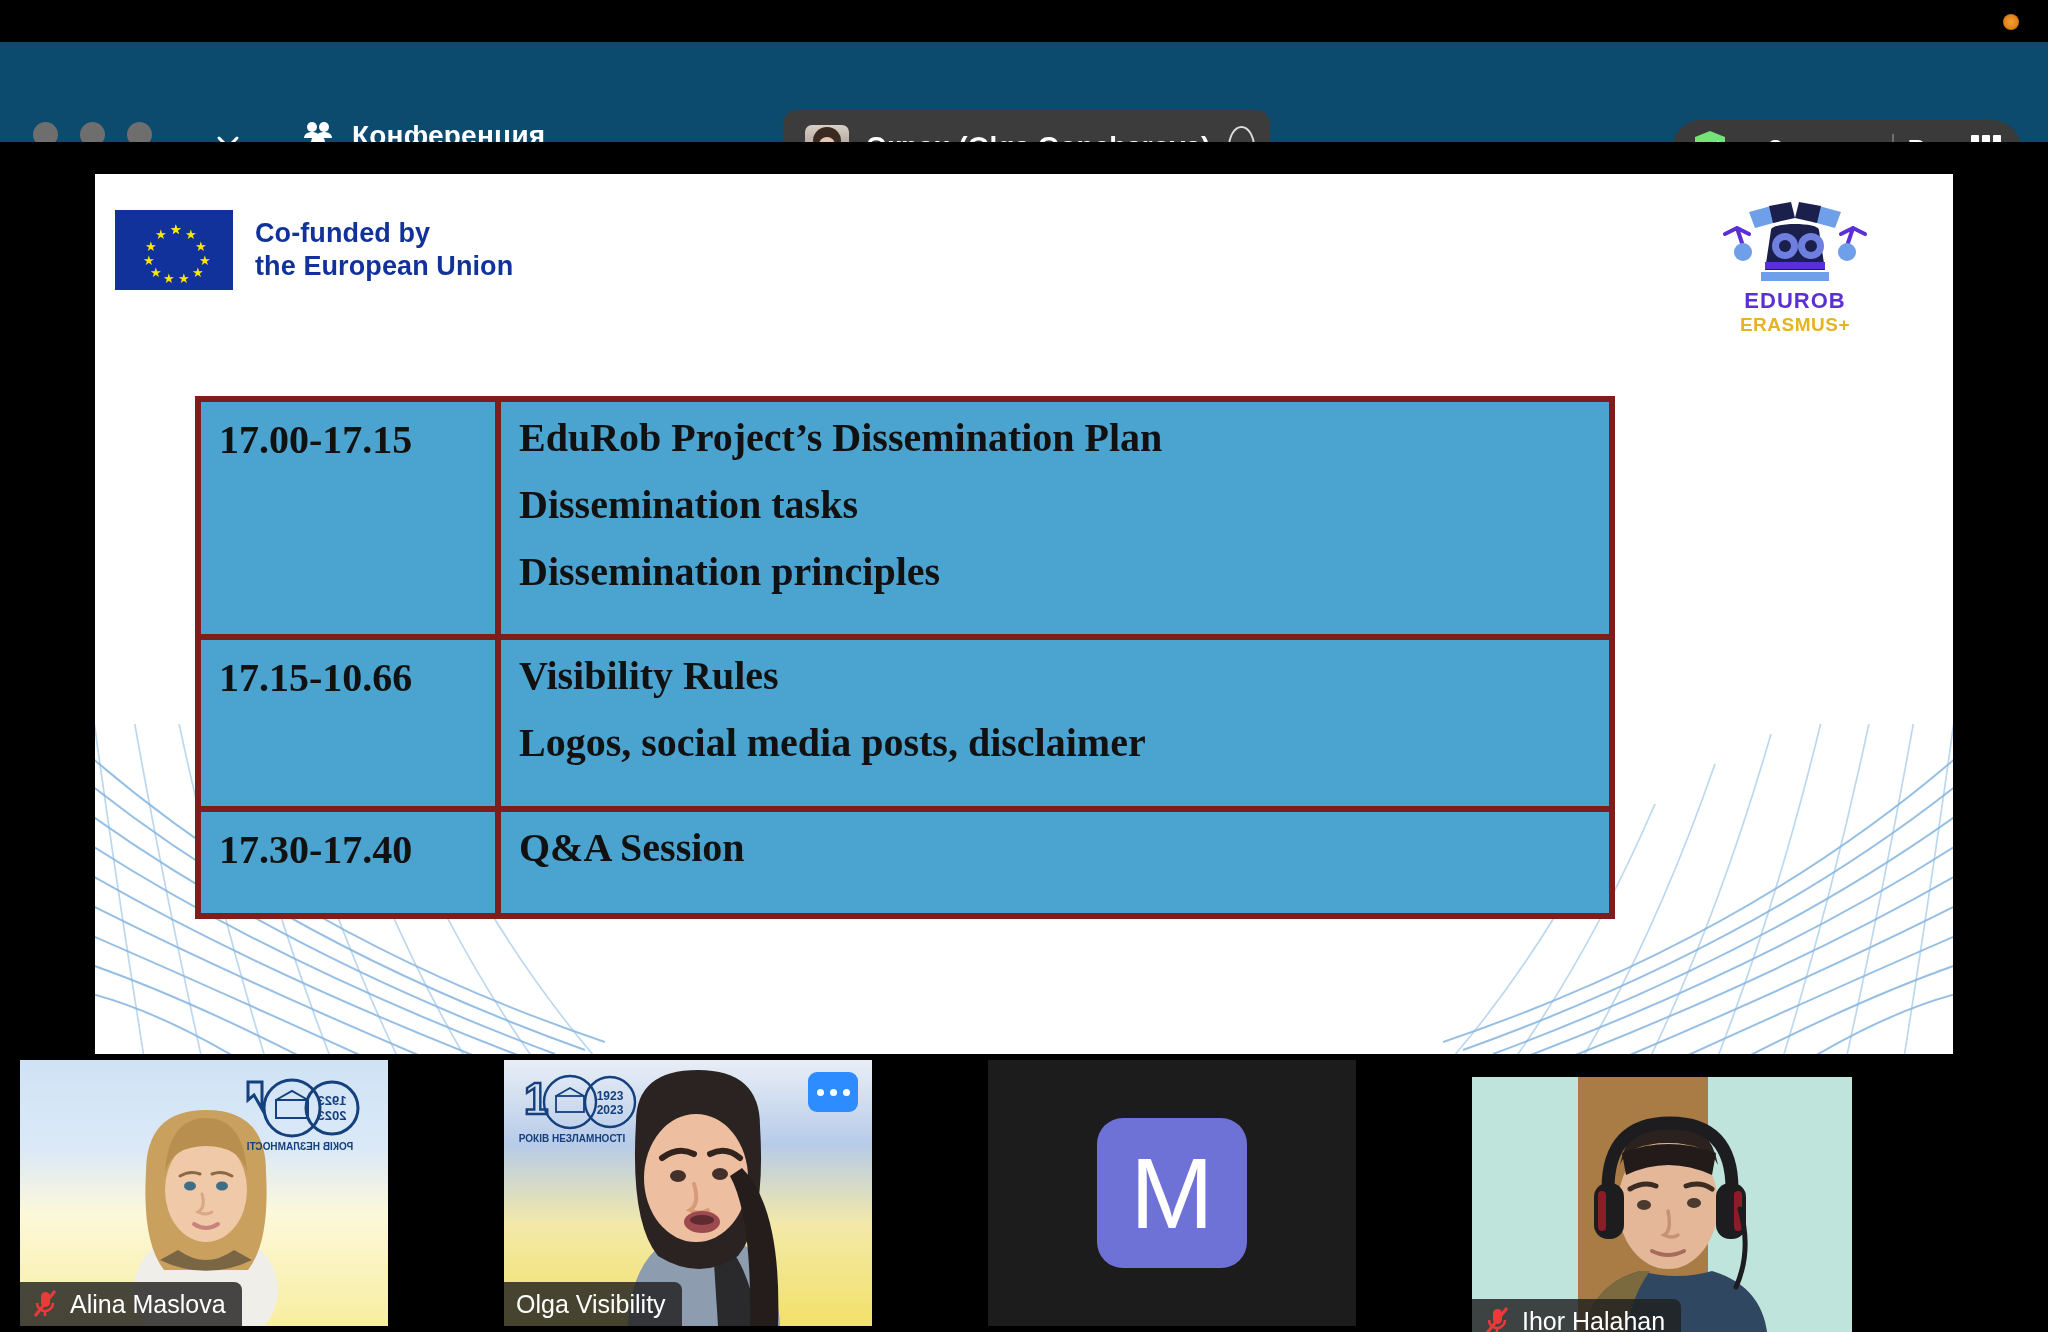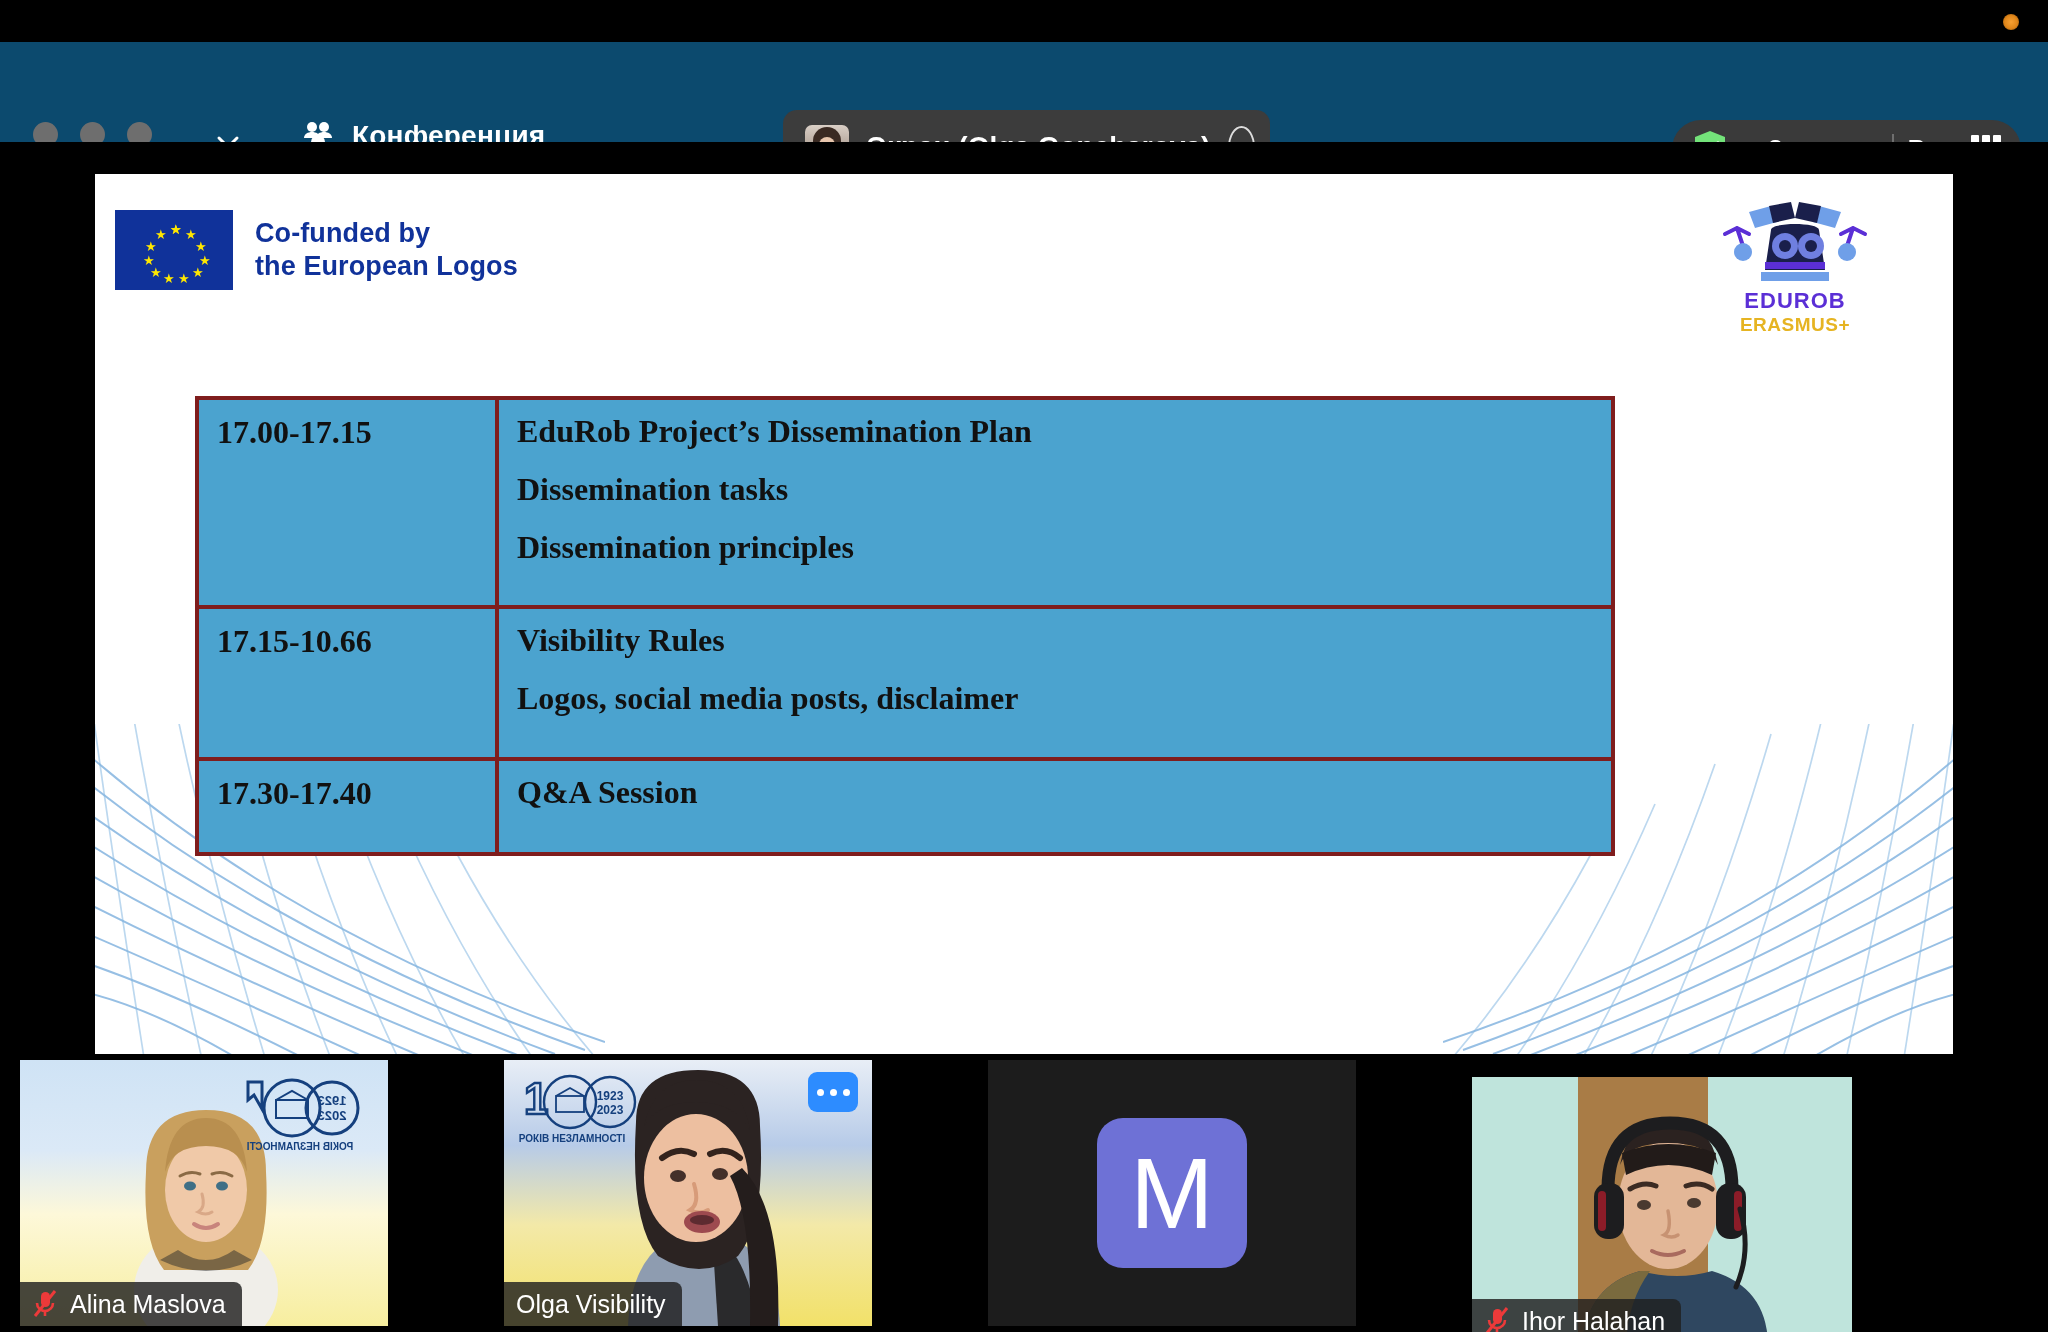--- a/index.html
+++ b/index.html
@@ -62,22 +62,22 @@
 
   .edurob{ position:absolute; right:78px; top:22px; width:160px; text-align:center; }
   .edurob .name{ color:#5b2fd6; font-size:22px; font-weight:800; letter-spacing:1px; margin-top:-4px;}
   .edurob .erasmus{ color:#e6b422; font-size:19px; font-weight:700; letter-spacing:.5px; }
 
   .agenda-title{ position:absolute; left:110px; top:106px; color:#2f18d8; font-size:86px;
                  font-weight:800; letter-spacing:-1px; }
 
   table.agenda{ position:absolute; left:100px; top:222px; width:1420px; border-collapse:collapse;
                 font-family:"Liberation Serif", serif; }
-  table.agenda td{ background:#4ba3cf; border:4px solid #7f1d1d; color:#111;
-                   font-weight:700; font-size:32px; vertical-align:top; padding:14px 18px 40px 18px; }
+  table.agenda td{ background:#4ba3cf; border:6px solid #7f1d1d; color:#111;
+                   font-weight:700; font-size:40px; vertical-align:top; padding:14px 18px 40px 18px; }
   table.agenda td.time{ width:300px; }
   table.agenda td p{ margin:0 0 22px 0; line-height:1.12; }
   table.agenda td p:last-child{ margin-bottom:0; }
 
   
   .strip{ position:absolute; left:0; top:1054px; width:2048px; height:278px; background:#000; }
   .tile{ position:absolute; top:6px; height:266px; background:#1c1c1c; overflow:hidden; }
   .tile.active{ outline:5px solid #6ddc63; outline-offset:-5px; }
   .namebar{ position:absolute; left:0; bottom:0; height:44px; background:rgba(32,32,32,.82);
             display:flex; align-items:center; gap:12px; padding:0 16px 0 12px; border-radius:0 8px 0 0; }
@@ -236,21 +236,21 @@
         <span class="eu-star" style="left:63px;  top:62px;">★</span>
         <span class="eu-star" style="left:48px;  top:62px;">★</span>
         <span class="eu-star" style="left:35px;  top:56px;">★</span>
         <span class="eu-star" style="left:28px;  top:44px;">★</span>
         <span class="eu-star" style="left:30px;  top:30px;">★</span>
         <span class="eu-star" style="left:40px;  top:18px;">★</span>
         <span class="eu-star" style="left:55px;  top:13px;">★</span>
       </div>
       <div class="eu-text">
         <div>Co-funded by</div>
-        <div>the European Logos</div>
+        <div>the European Union</div>
       </div>
     </div>
 
     <div class="edurob">
       <svg width="160" height="92" viewBox="0 0 160 92">
         <path d="M28 50 L22 32 M22 32 L10 38 M22 32 L34 38" stroke="#5b2fd6" stroke-width="4" fill="none" stroke-linecap="round"></path>
         <circle cx="28" cy="56" r="9" fill="#6f9fe8"></circle>
         <path d="M132 50 L138 32 M138 32 L126 38 M138 32 L150 38" stroke="#5b2fd6" stroke-width="4" fill="none" stroke-linecap="round"></path>
         <circle cx="132" cy="56" r="9" fill="#6f9fe8"></circle>
         <path d="M34 16 L56 10 L62 26 L40 32 Z" fill="#6f9fe8"></path>

